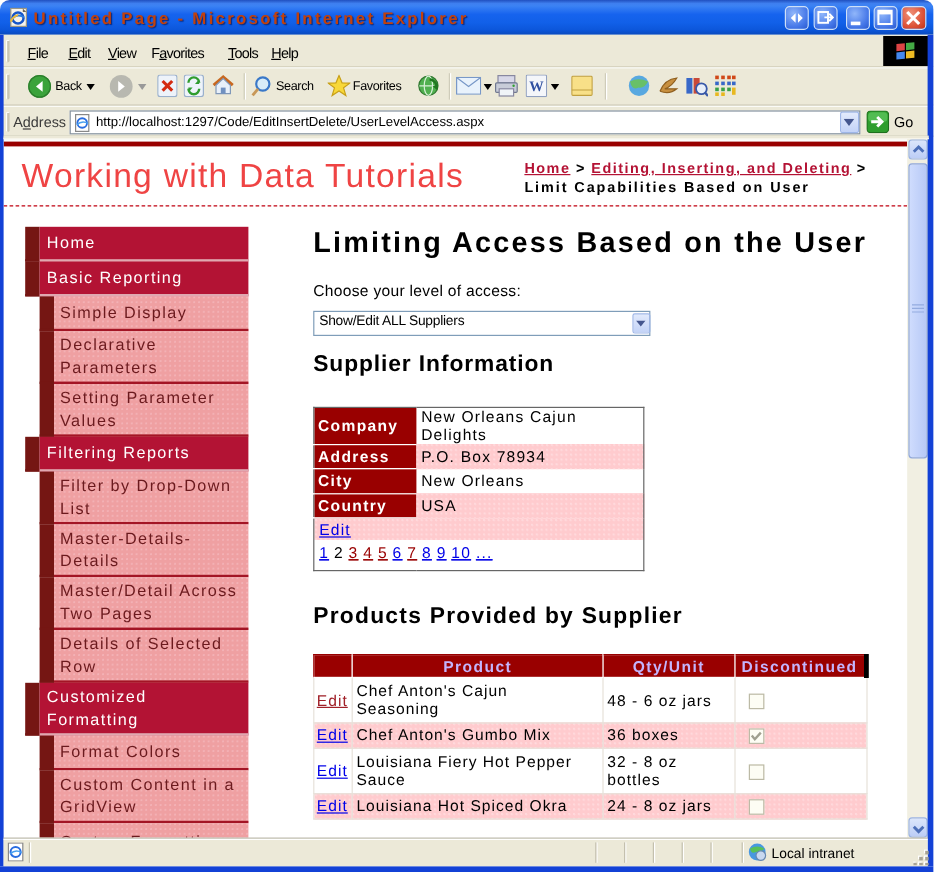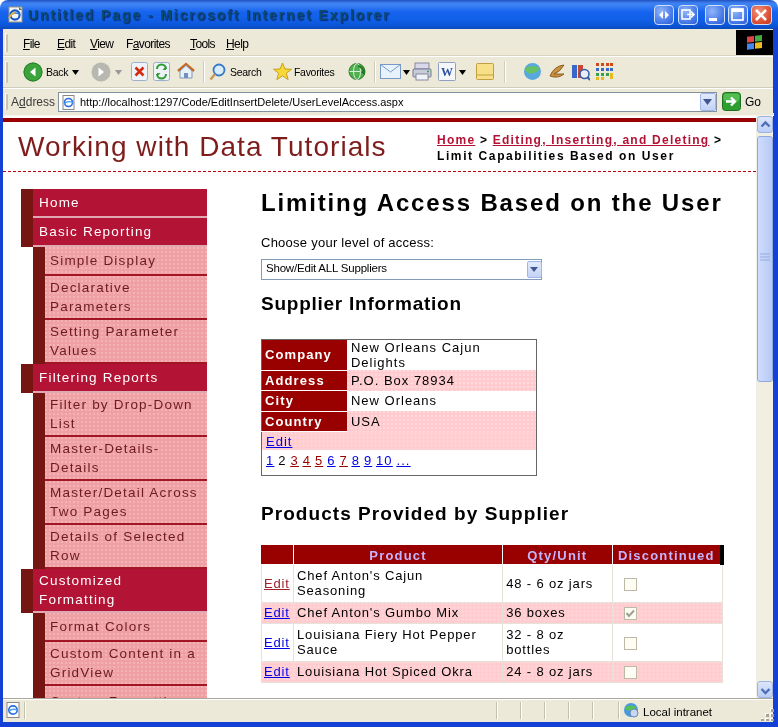--- a/index.html
+++ b/index.html
@@ -3,21 +3,21 @@
 <style>
 * { margin:0; padding:0; box-sizing:border-box; }
 html,body { width:778px; height:727px; overflow:hidden; }
 body { position:relative; font-family:"Liberation Sans",sans-serif; background:#fff; }
 .abs { position:absolute; }
 
 
 #titlebar { left:0; top:0; width:778px; height:29px;
   background:linear-gradient(180deg,#2050c0 0px,#3f80f0 3px,#3b82f4 5px,#1663ee 12px,#1160e8 19px,#0c56da 25px,#0a4abc 29px);
   border-radius:8px 8px 0 0; }
-#titletext { left:28px; top:7px; color:#0c4a6e; font-weight:bold; font-size:14px; letter-spacing:1.9px;
+#titletext { left:28px; top:7px; color:#c2410c; font-weight:bold; font-size:14px; letter-spacing:1.9px;
   text-shadow:1px 1px 1px #08287c; white-space:nowrap; }
 .tbtn { top:5px; width:20px; height:20px; border-radius:4px; border:1px solid #cfe0f8; }
 .tbtn.blue { background:radial-gradient(circle at 35% 30%,#90b6fa,#4678e8 65%,#2a5ad0); }
 .tbtn.red  { background:radial-gradient(circle at 35% 30%,#f0927a,#dd5338 60%,#c03418); }
 
 #menubar { left:0; top:29px; width:778px; height:27px; background:#ece9d8; border-bottom:1px solid #d8d4c0;}
 .grip { width:3px; border-left:1px solid #fff; border-top:1px solid #fff; background:#c9c5b2; border-radius:2px;}
 .menuitem { top:37px; font-size:12px; color:#000; letter-spacing:-0.6px; }
 #throbber { left:736px; top:30px; width:38px; height:25px; background:#000; }
 
@@ -28,21 +28,21 @@
 #addrbar { left:0; top:89px; width:778px; height:25px; background:#ece9d8; border-bottom:1px solid #b7b3a0;}
 #addrlabel { left:11px; top:95px; font-size:12px; color:#3a3a3a; }
 #addrfield { left:58px; top:92px; width:659px; height:20px; background:#fff; border:1px solid #84919e; }
 #addrtext { left:80px; top:96px; font-size:11px; color:#000; white-space:nowrap; }
 #addrdrop { left:700px; top:93px; width:16px; height:18px; background:linear-gradient(180deg,#e2eafc,#c3d3f7); border:1px solid #9eb6e8; border-radius:2px;}
 #gotext { left:745px; top:95px; font-size:12px; color:#000; }
 
 
 #viewport { left:3px; top:114px; width:753px; height:584px; background:#fff; overflow:hidden; }
 #pgband { left:0px; top:4px; width:753px; height:4px; background:#990000; }
-#pgtitle { left:15px; top:17px; font-size:28px; color:#7f1d1d; letter-spacing:1.05px; white-space:nowrap; }
+#pgtitle { left:15px; top:17px; font-size:28px; color:#ef4444; letter-spacing:1.05px; white-space:nowrap; }
 #crumbs { left:434px; top:19px; width:320px; font-size:12px; font-weight:bold; line-height:15.5px; color:#000; letter-spacing:1.25px; }
 #crumbs .l2 { letter-spacing:1.6px; }
 #crumbs a { color:#b41234; }
 #dashline { left:0; top:57px; width:753px; height:1px; border-bottom:1px dashed #c00010; }
 
 
 #sidebar { left:18px; top:75px; width:186px; }
 .s0,.s1 { display:flex; }
 .s0 .tab { width:12px; background:#751613; }
 .s1 { margin-left:12px; }

